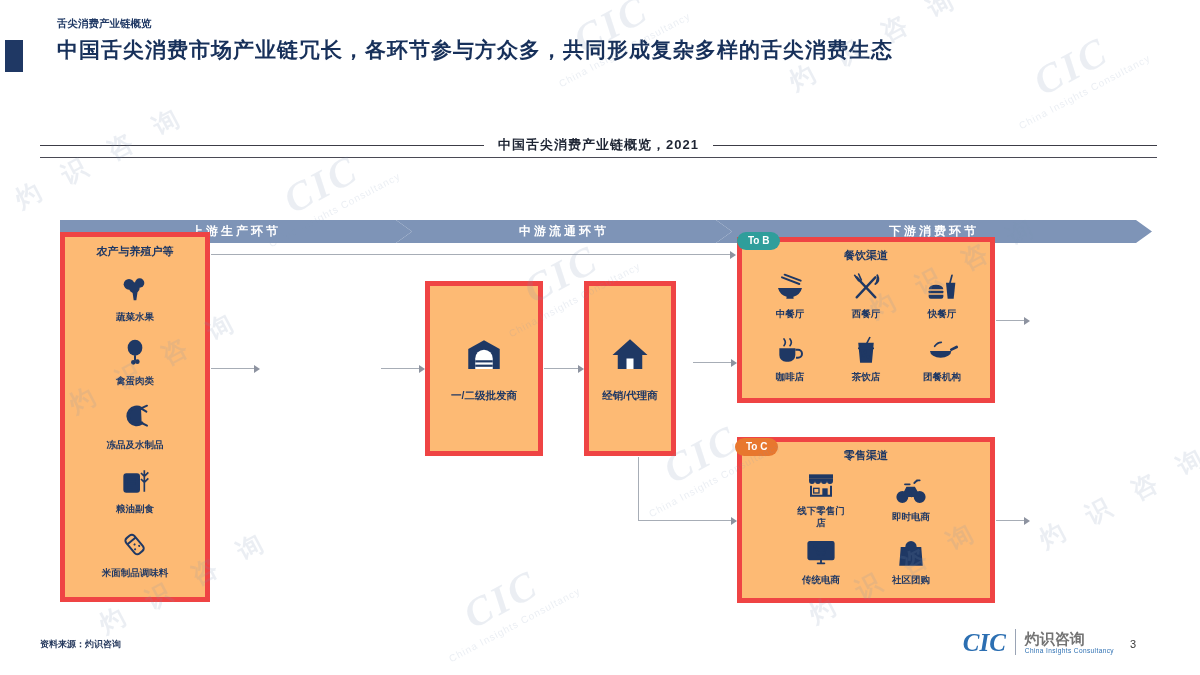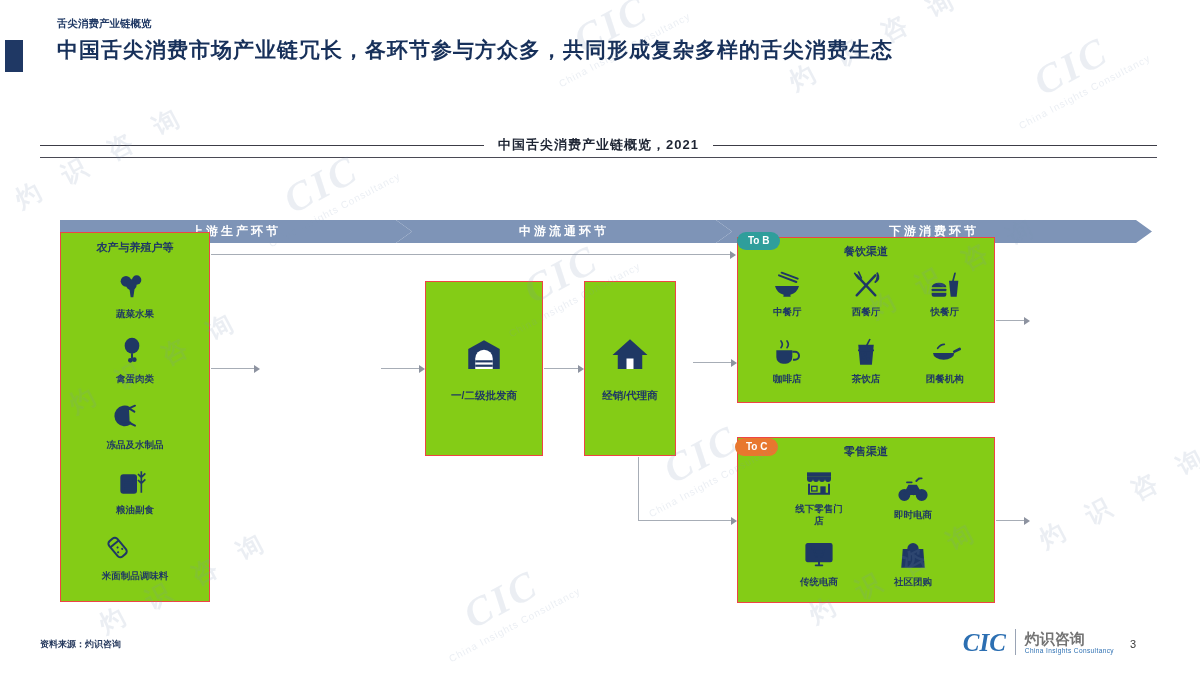--- a/index.html
+++ b/index.html
@@ -21,27 +21,27 @@
   
   .stage{position:absolute;top:173px;height:23px;background:#7e94b7;display:flex;
          align-items:center;justify-content:center;color:#fff;font-size:12px;font-weight:700;letter-spacing:3px;margin-top:47px;}
   .stage-first{clip-path:polygon(0 0,calc(100% - 16px) 0,100% 50%,calc(100% - 16px) 100%,0 100%);}
   .stage-mid{clip-path:polygon(0 0,calc(100% - 16px) 0,100% 50%,calc(100% - 16px) 100%,0 100%,16px 50%);}
   .stage1{left:60px;width:352px;}
   .stage2{left:396px;width:336px;}
   .stage3{left:716px;width:436px;}
 
   
-  .box{position:absolute;border:1px solid #ef4444;background:#84cc16;box-sizing:border-box;z-index:2;}
+  .box{position:absolute;border:5px solid #ef4444;background:#fdba74;box-sizing:border-box;z-index:2;}
   .box-heading{font-size:11px;font-weight:700;color:#1f3864;text-align:center;padding-top:7px;}
   .item-label{font-size:9.5px;font-weight:700;color:#1f3864;text-align:center;line-height:1.3;margin-top:6px;display:block;}
 
   .producers{left:60px;top:232px;width:150px;height:370px;display:flex;flex-direction:column;}
   .prod-items{flex:1;display:flex;flex-direction:column;justify-content:space-evenly;align-items:center;padding-bottom:4px;}
-  .prod-item{display:flex;flex-direction:column;align-items:flex-start;}
+  .prod-item{display:flex;flex-direction:column;align-items:center;}
 
   .node{display:flex;flex-direction:column;align-items:center;justify-content:center;gap:12px;}
   .node-label{font-size:10.5px;font-weight:700;color:#1f3864;text-align:center;line-height:1.35;padding:0 6px;}
   .processing{left:260px;top:283px;width:120px;height:310px;}
   .wholesaler{left:425px;top:281px;width:118px;height:175px;}
   .distributor{left:584px;top:281px;width:92px;height:175px;}
 
   .channel{display:flex;flex-direction:column;}
   .catering{left:737px;top:237px;width:258px;height:166px;}
   .retail{left:737px;top:437px;width:258px;height:166px;}

